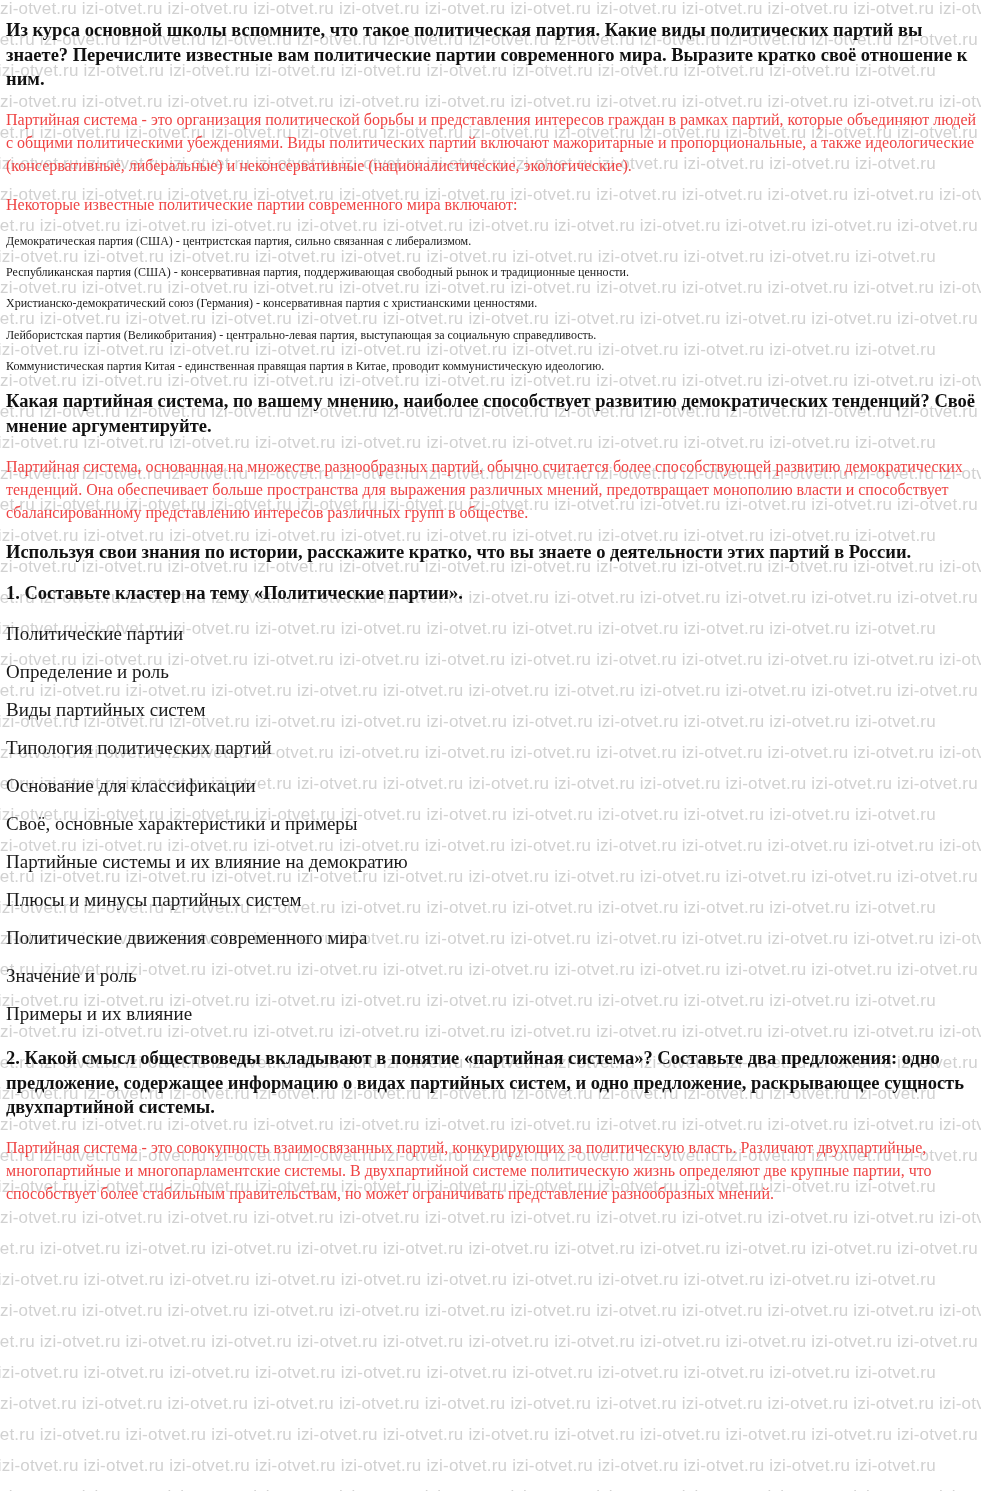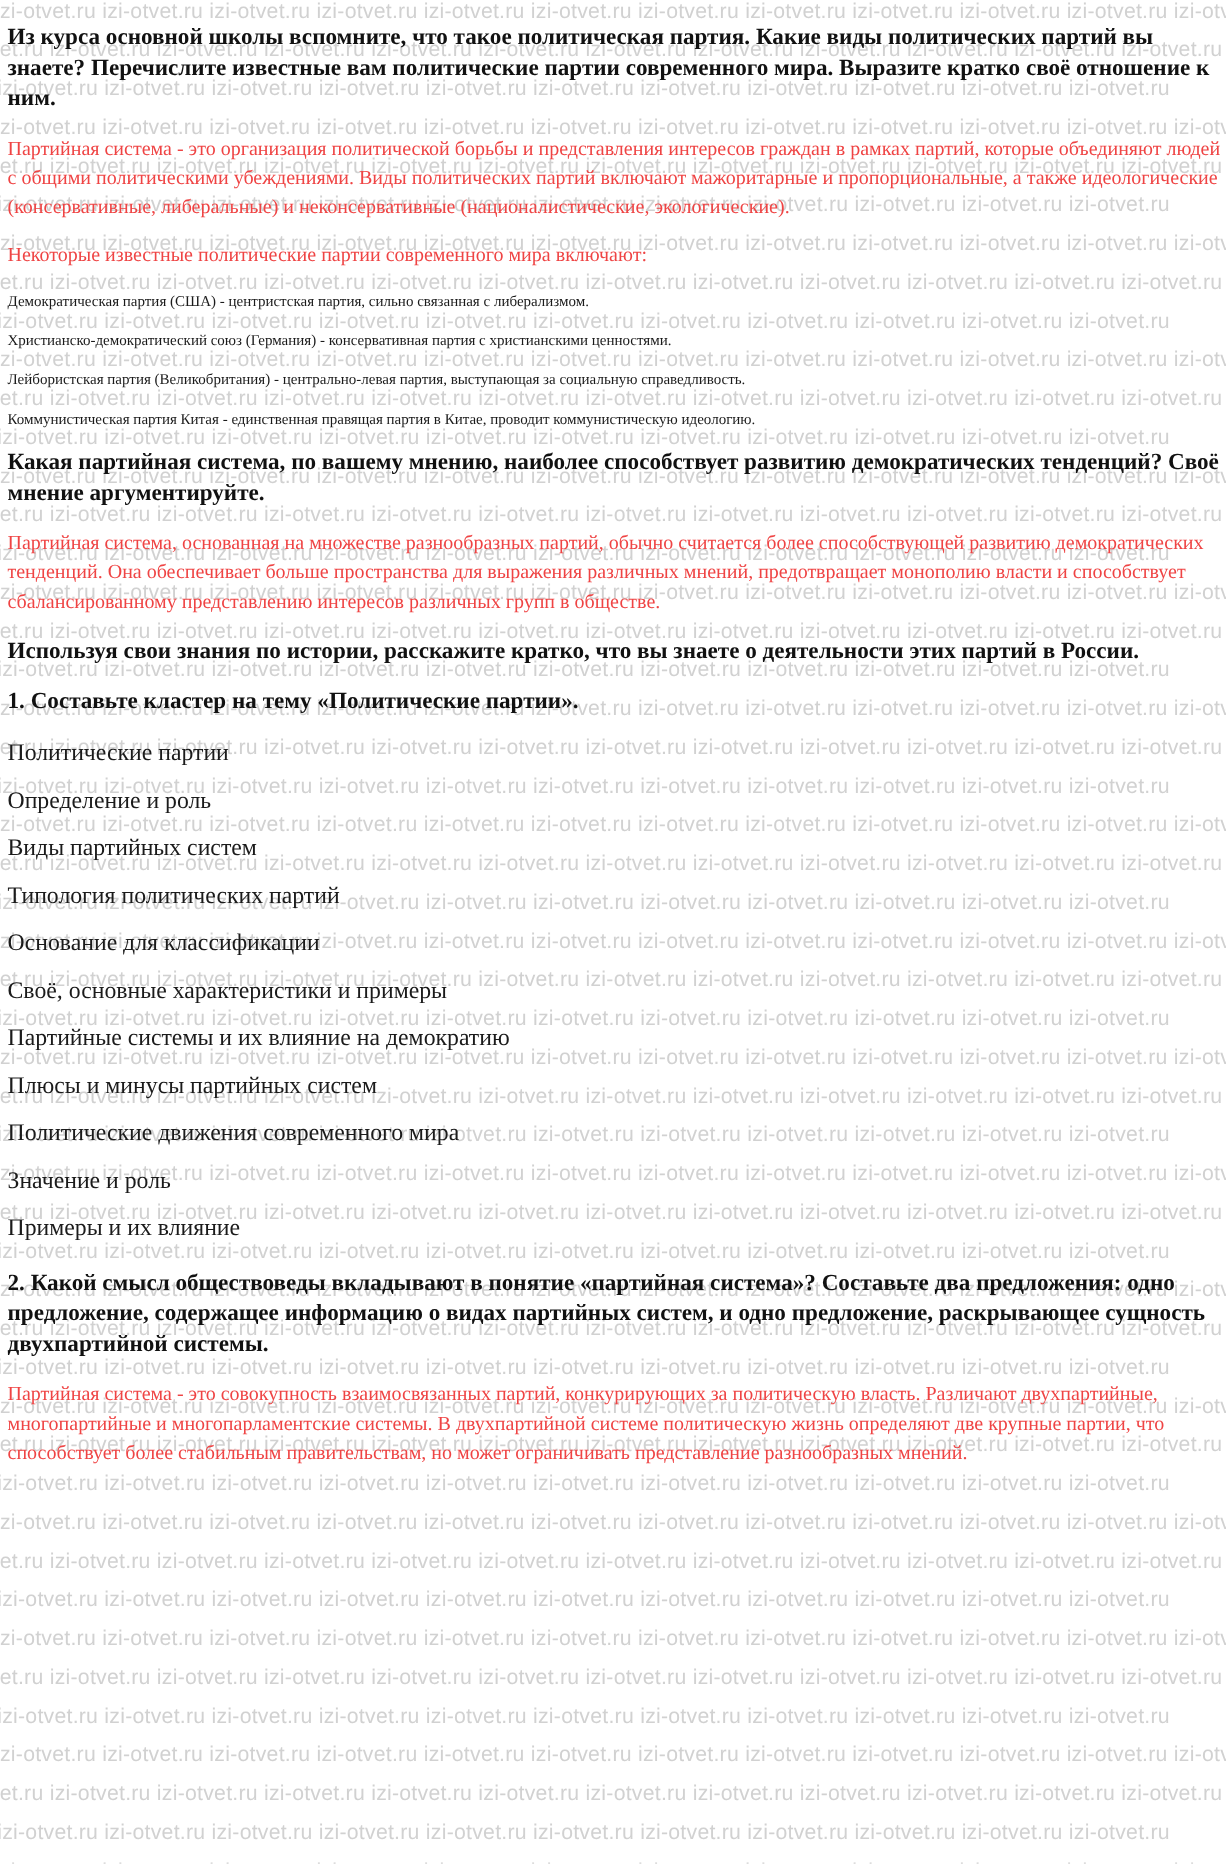--- a/index.html
+++ b/index.html
@@ -124,20 +124,21 @@
     <div class="wm-row" style="margin-left: -46px;">izi-otvet.ru izi-otvet.ru izi-otvet.ru izi-otvet.ru izi-otvet.ru izi-otvet.ru izi-otvet.ru izi-otvet.ru izi-otvet.ru izi-otvet.ru izi-otvet.ru izi-otvet.ru </div>
     <div class="wm-row" style="margin-left: -88px;">izi-otvet.ru izi-otvet.ru izi-otvet.ru izi-otvet.ru izi-otvet.ru izi-otvet.ru izi-otvet.ru izi-otvet.ru izi-otvet.ru izi-otvet.ru izi-otvet.ru izi-otvet.ru </div>
     <div class="wm-row" style="margin-left: -4px;">izi-otvet.ru izi-otvet.ru izi-otvet.ru izi-otvet.ru izi-otvet.ru izi-otvet.ru izi-otvet.ru izi-otvet.ru izi-otvet.ru izi-otvet.ru izi-otvet.ru izi-otvet.ru </div>
   </div>
 
 <div id="content">
     <p class="q">Из курса основной школы вспомните, что такое политическая партия. Какие виды политических партий вы знаете? Перечислите известные вам политические партии современного мира. Выразите кратко своё отношение к ним.</p>
     <p class="a">Партийная система - это организация политической борьбы и представления интересов граждан в рамках партий, которые объединяют людей с общими политическими убеждениями. Виды политических партий включают мажоритарные и пропорциональные, а также идеологические (консервативные, либеральные) и неконсервативные (националистические, экологические).</p>
     <p class="a">Некоторые известные политические партии современного мира включают:</p>
     <p class="item">Демократическая партия (США) - центристская партия, сильно связанная с либерализмом.</p>
+    <p class="item">Республиканская партия (США) - консервативная партия, поддерживающая свободный рынок и традиционные ценности.</p>
     <p class="item">Христианско-демократический союз (Германия) - консервативная партия с христианскими ценностями.</p>
     <p class="item">Лейбористская партия (Великобритания) - центрально-левая партия, выступающая за социальную справедливость.</p>
     <p class="item">Коммунистическая партия Китая - единственная правящая партия в Китае, проводит коммунистическую идеологию.</p>
     <p class="q">Какая партийная система, по вашему мнению, наиболее способствует развитию демократических тенденций? Своё мнение аргументируйте.</p>
     <p class="a">Партийная система, основанная на множестве разнообразных партий, обычно считается более способствующей развитию демократических тенденций. Она обеспечивает больше пространства для выражения различных мнений, предотвращает монополию власти и способствует сбалансированному представлению интересов различных групп в обществе.</p>
     <p class="q">Используя свои знания по истории, расскажите кратко, что вы знаете о деятельности этих партий в России.</p>
     <p class="q">1. Составьте кластер на тему «Политические партии».</p>
     <ul class="cluster">
       <li>Политические партии</li>
       <li>Определение и роль</li>

